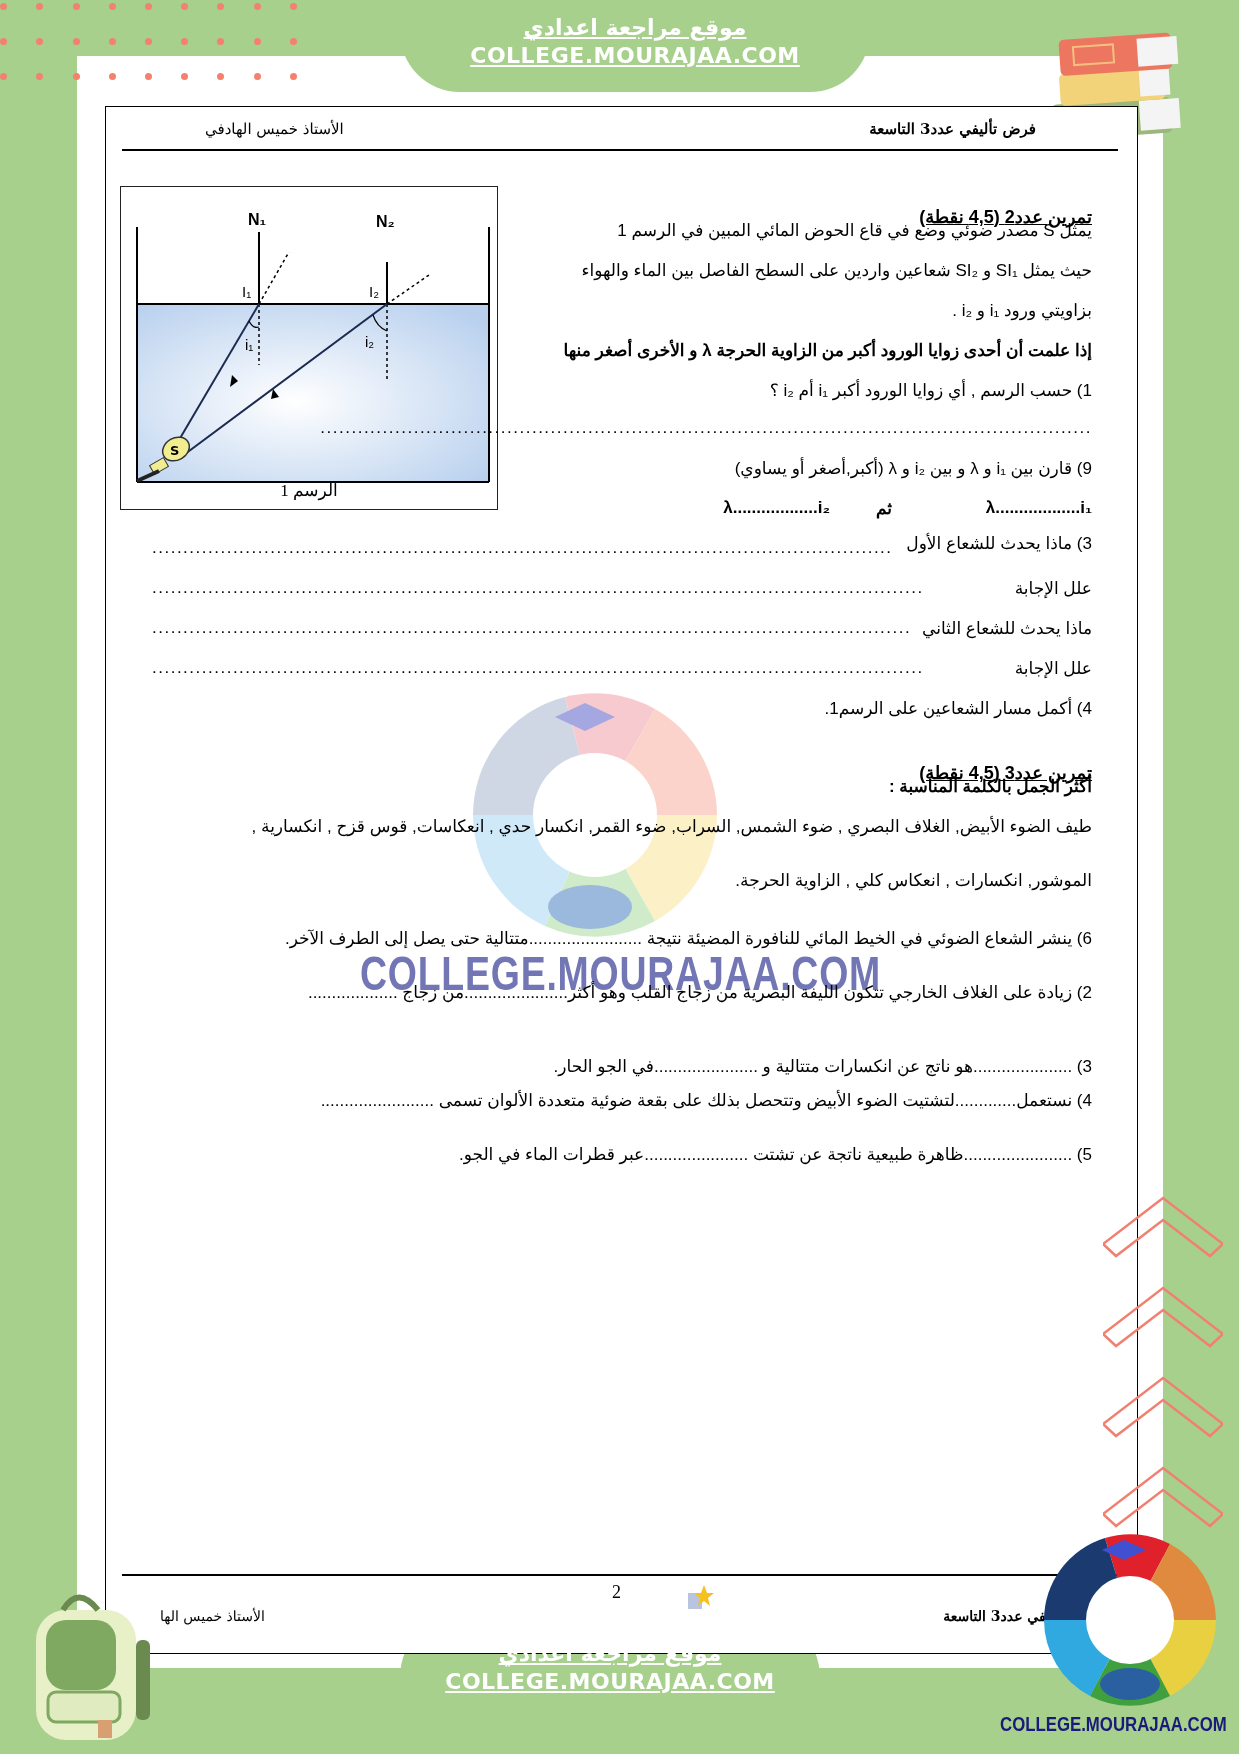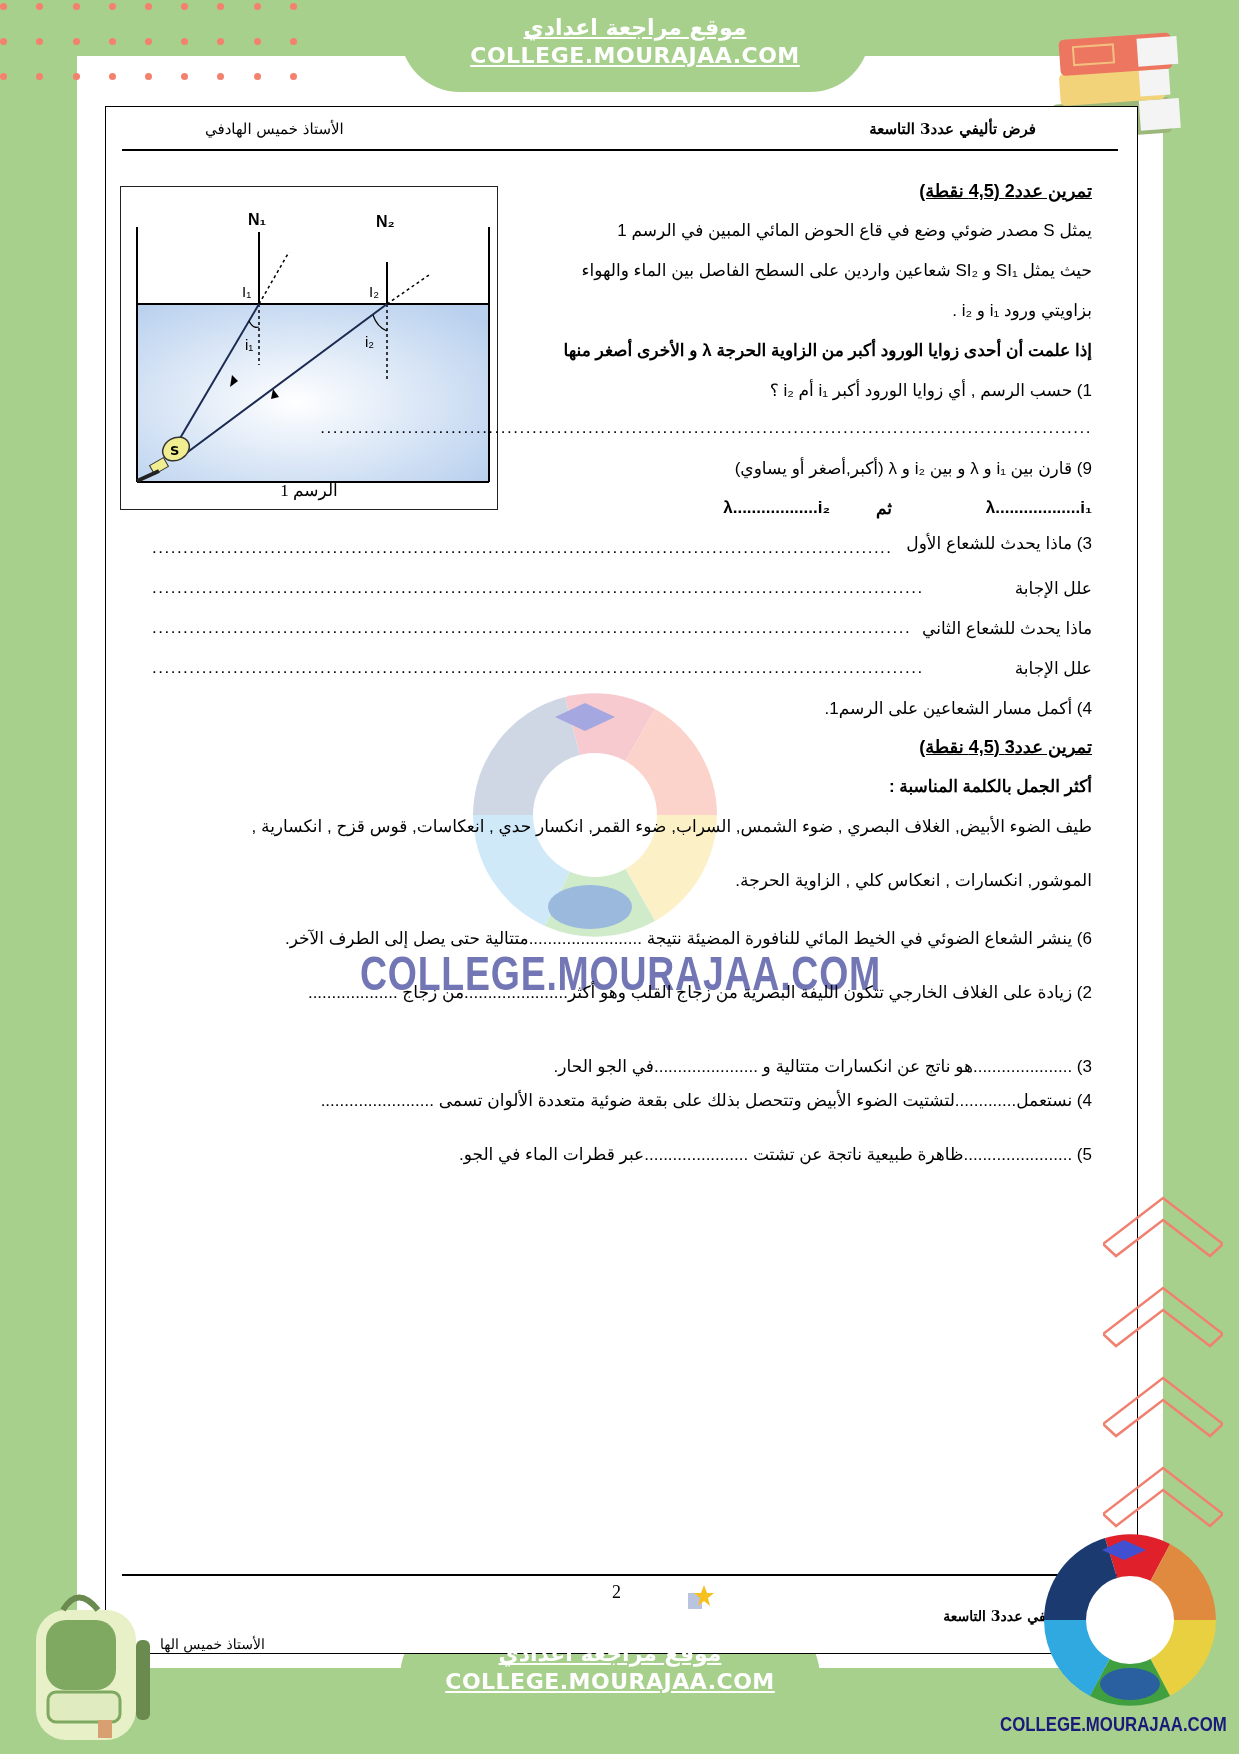--- a/index.html
+++ b/index.html
@@ -25,27 +25,27 @@
   
   .page { position: absolute; left: 105px; top: 106px; width: 1033px; height: 1548px; border: 1.5px solid #000; background: #fff; }
   .header-rule { position: absolute; left: 122px; top: 149px; width: 996px; height: 1.5px; background: #000; }
   .hdr { position: absolute; top: 120px; font-family: "DejaVu Serif", serif; font-size: 15px; direction: rtl; }
   .hdr-left { left: 205px; }
   .hdr-right { right: 203px; font-weight: bold; }
 
   .footer-rule { position: absolute; left: 122px; top: 1574px; width: 996px; height: 1.5px; background: #000; }
   .page-num { position: absolute; left: 612px; top: 1582px; font-family: "Liberation Serif", serif; font-size: 18px; }
   .ftr { position: absolute; top: 1608px; font-family: "DejaVu Serif", serif; font-size: 14px; direction: rtl; }
-  .ftr-left { left: 160px; margin-top: 28px; }
+  .ftr-left { left: 160px; }
   .ftr-right { right: 140px; font-weight: bold; }
 
   
   .content { position: absolute; right: 147px; top: 170px; width: 960px; direction: rtl; font-family: "Liberation Sans", sans-serif; font-size: 17px; }
   .line { position: absolute; right: 0; white-space: nowrap; direction: rtl; }
-  .title { font-weight: bold; text-decoration: underline; font-size: 18px; }
+  .title { font-weight: bold; text-decoration: underline; font-size: 18px; margin-top: 26px; }
   .bold { font-weight: bold; }
   .dotsline { position: absolute; white-space: nowrap; direction: ltr; letter-spacing: 1.5px; color: #000; }
 
   
   .figure { position: absolute; left: 120px; top: 186px; width: 378px; height: 324px; border: 1.5px solid #222; background: #fff; }
   .figure svg { position: absolute; left: 0; top: 0; }
   .fig-caption { position: absolute; left: 0; width: 100%; bottom: 8px; text-align: center; font-family: "Liberation Serif", serif; font-size: 17px; direction: rtl; }
 
   
   .watermark { position: absolute; left: 460px; top: 680px; width: 270px; height: 270px; opacity: 0.55; }

